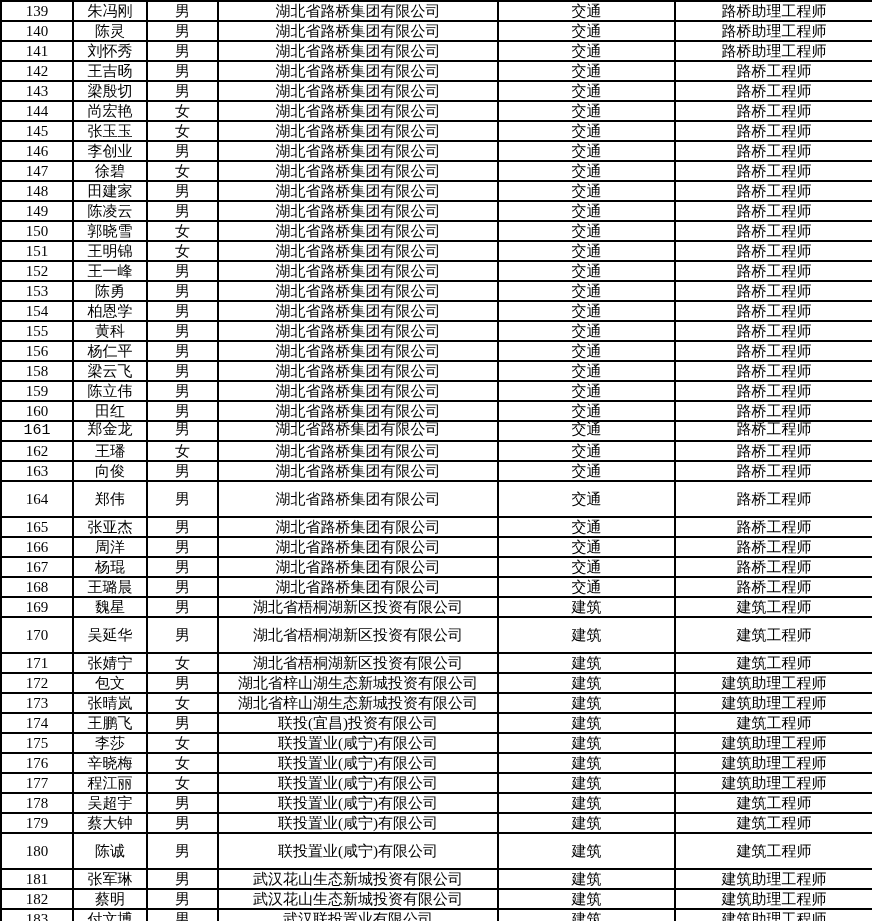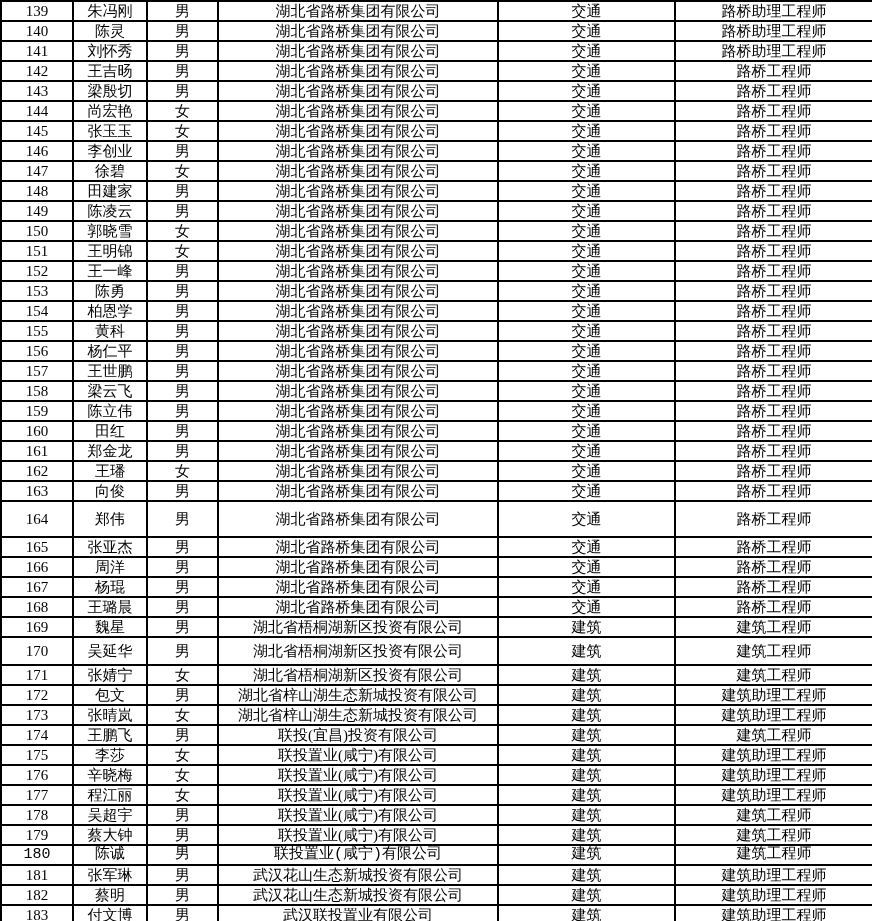--- a/index.html
+++ b/index.html
@@ -191,28 +191,20 @@
 
   <tr style="height:20px;">
     <td class="c-no">156</td>
     <td class="c-name">杨仁平</td>
     <td class="c-gender">男</td>
     <td class="c-company">湖北省路桥集团有限公司</td>
     <td class="c-category">交通</td>
     <td class="c-title">路桥工程师</td>
   </tr>
 
-  <tr style="height:20px;">
-    <td class="c-no">157</td>
-    <td class="c-name">王世鹏</td>
-    <td class="c-gender">男</td>
-    <td class="c-company">湖北省路桥集团有限公司</td>
-    <td class="c-category">交通</td>
-    <td class="c-title">路桥工程师</td>
-  </tr>
 
   <tr style="height:20px;">
     <td class="c-no">158</td>
     <td class="c-name">梁云飞</td>
     <td class="c-gender">男</td>
     <td class="c-company">湖北省路桥集团有限公司</td>
     <td class="c-category">交通</td>
     <td class="c-title">路桥工程师</td>
   </tr>
 
@@ -227,21 +219,21 @@
 
   <tr style="height:20px;">
     <td class="c-no">160</td>
     <td class="c-name">田红</td>
     <td class="c-gender">男</td>
     <td class="c-company">湖北省路桥集团有限公司</td>
     <td class="c-category">交通</td>
     <td class="c-title">路桥工程师</td>
   </tr>
 
-  <tr style="height:20px;">
+  <tr style="height:20px;font-family:Liberation Mono, monospace;">
     <td class="c-no">161</td>
     <td class="c-name">郑金龙</td>
     <td class="c-gender">男</td>
     <td class="c-company">湖北省路桥集团有限公司</td>
     <td class="c-category">交通</td>
     <td class="c-title">路桥工程师</td>
   </tr>
 
   <tr style="height:20px;">
     <td class="c-no">162</td>
@@ -308,21 +300,21 @@
 
   <tr style="height:20px;">
     <td class="c-no">169</td>
     <td class="c-name">魏星</td>
     <td class="c-gender">男</td>
     <td class="c-company">湖北省梧桐湖新区投资有限公司</td>
     <td class="c-category">建筑</td>
     <td class="c-title">建筑工程师</td>
   </tr>
 
-  <tr style="height:28px;border-radius:10px;">
+  <tr style="height:36px;border-radius:10px;">
     <td class="c-no">170</td>
     <td class="c-name">吴延华</td>
     <td class="c-gender">男</td>
     <td class="c-company">湖北省梧桐湖新区投资有限公司</td>
     <td class="c-category">建筑</td>
     <td class="c-title">建筑工程师</td>
   </tr>
 
   <tr style="height:20px;">
     <td class="c-no">171</td>
@@ -398,21 +390,21 @@
 
   <tr style="height:20px;">
     <td class="c-no">179</td>
     <td class="c-name">蔡大钟</td>
     <td class="c-gender">男</td>
     <td class="c-company">联投置业(咸宁)有限公司</td>
     <td class="c-category">建筑</td>
     <td class="c-title">建筑工程师</td>
   </tr>
 
-  <tr style="height:20px;font-family:Liberation Mono, monospace;">
+  <tr style="height:36px;">
     <td class="c-no">180</td>
     <td class="c-name">陈诚</td>
     <td class="c-gender">男</td>
     <td class="c-company">联投置业(咸宁)有限公司</td>
     <td class="c-category">建筑</td>
     <td class="c-title">建筑工程师</td>
   </tr>
 
   <tr style="height:20px;">
     <td class="c-no">181</td>

